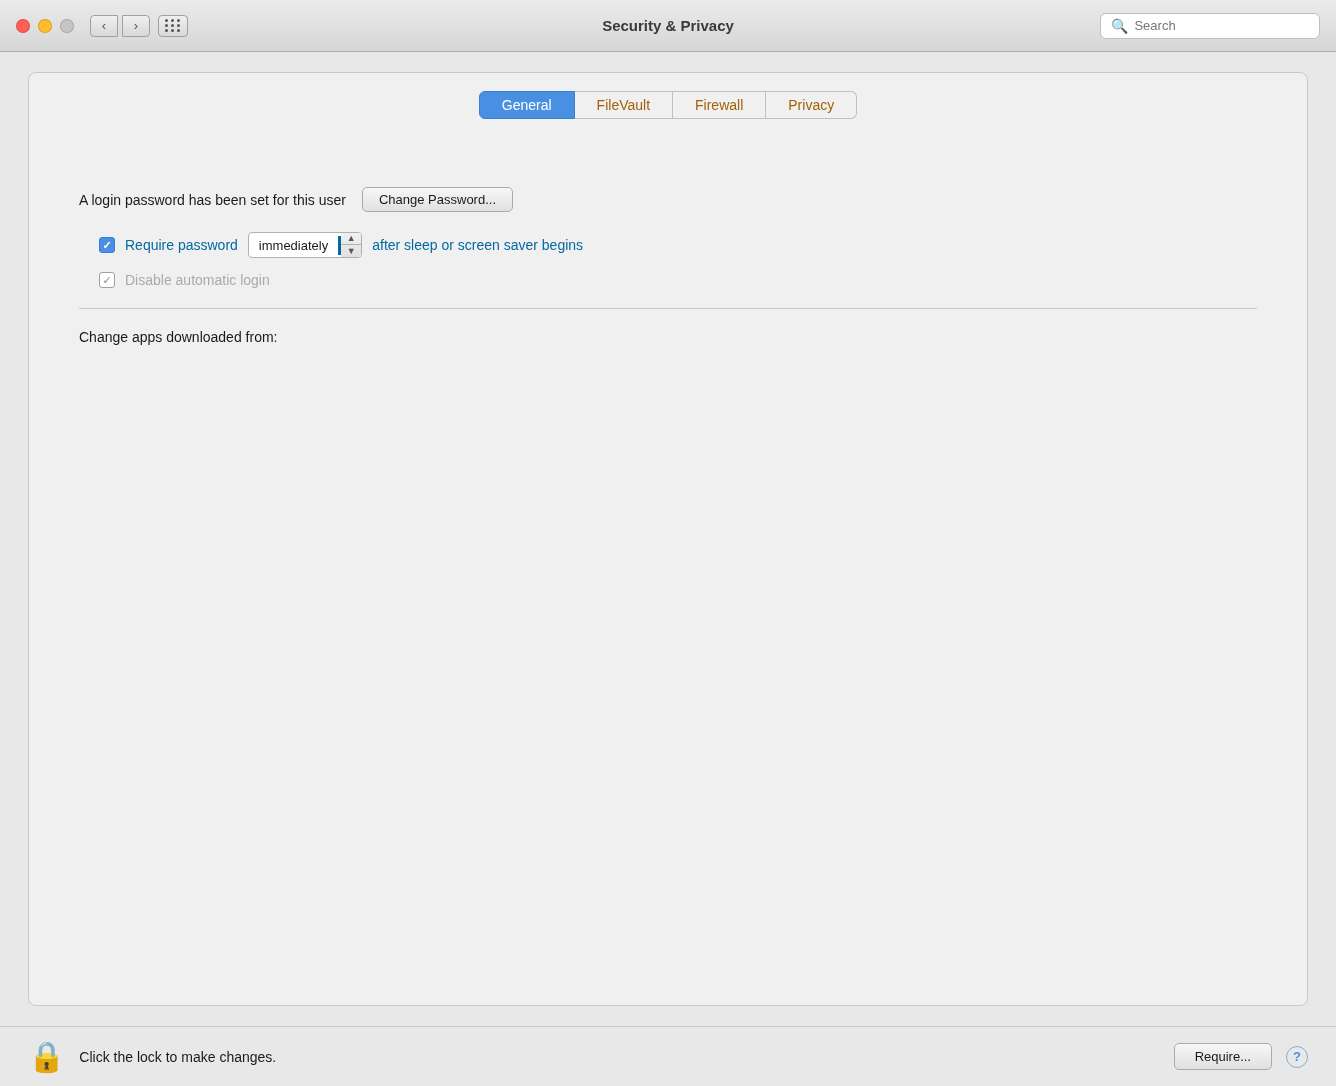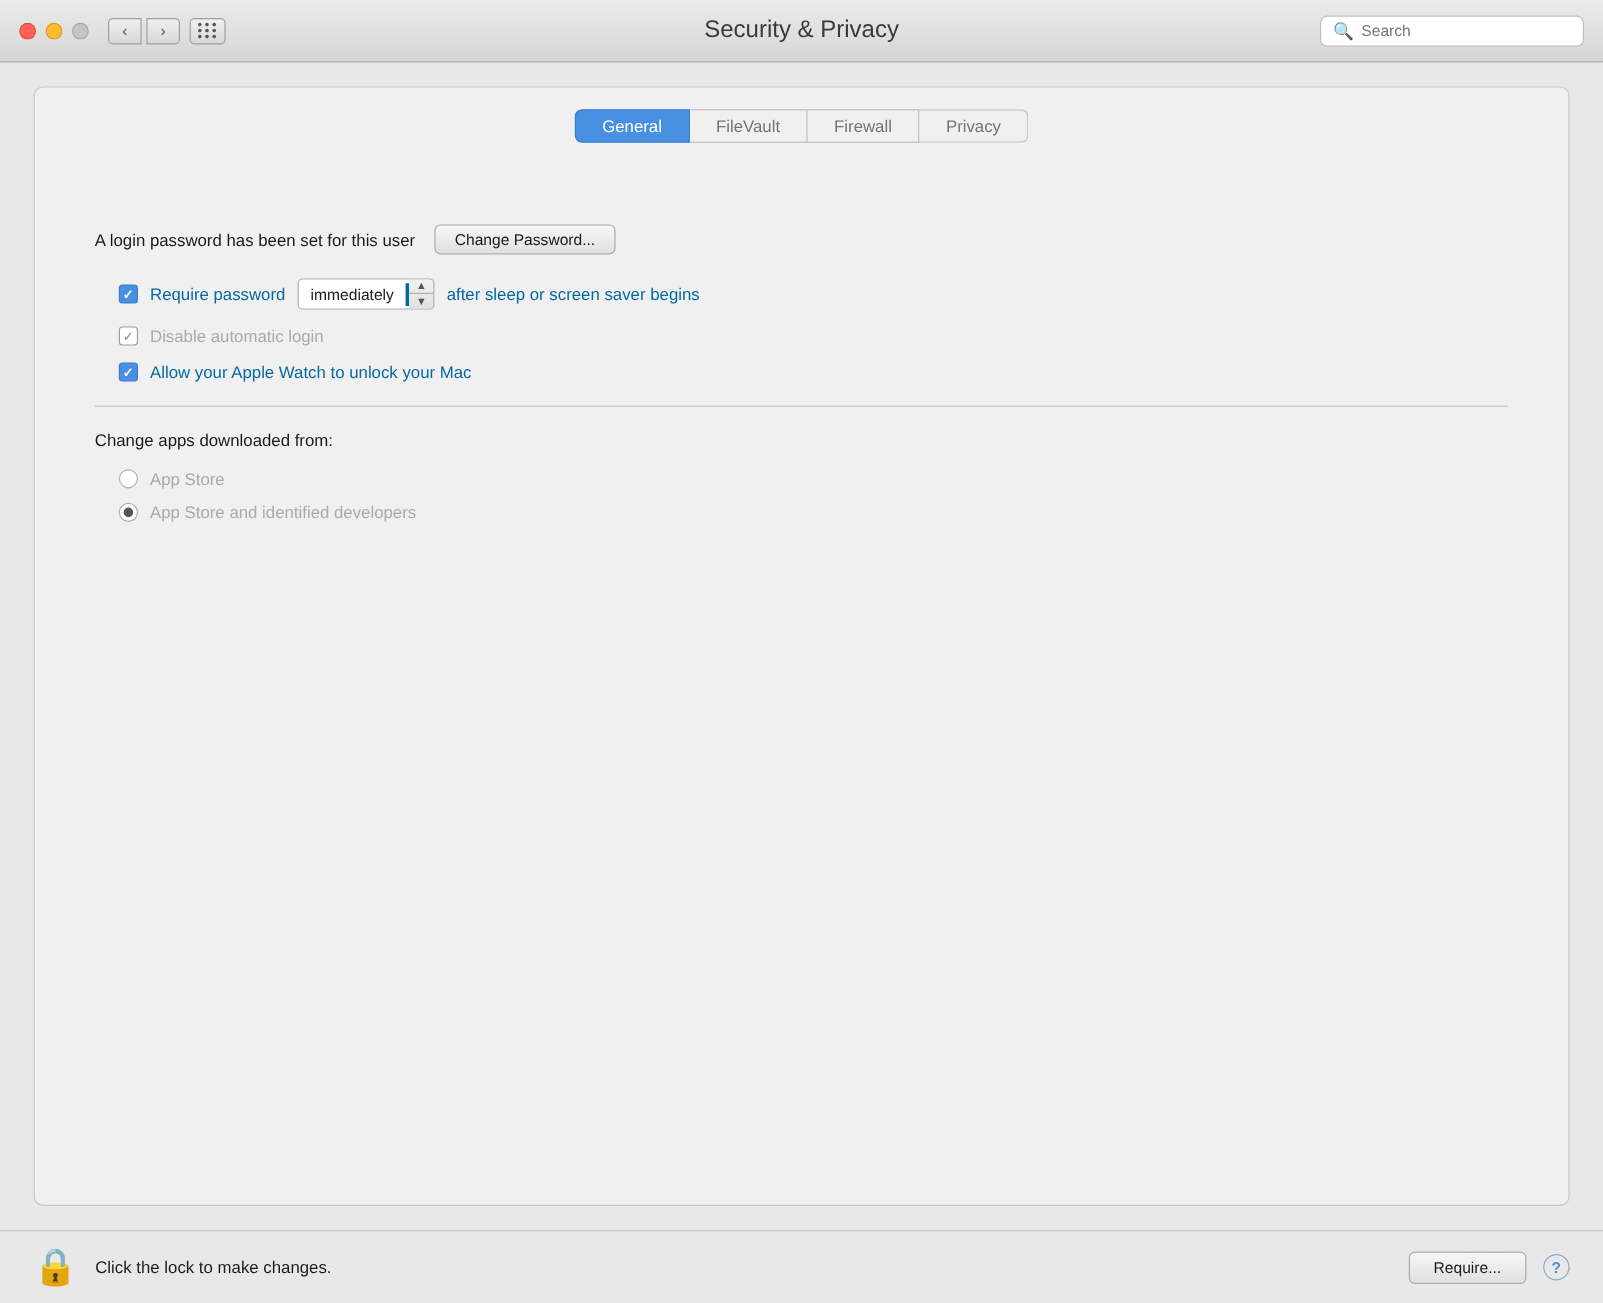--- a/index.html
+++ b/index.html
@@ -81,22 +81,22 @@
       width: 3px;
       height: 3px;
       background: #555;
       border-radius: 50%;
     }
 
     .window-title {
       position: absolute;
       left: 50%;
       transform: translateX(-50%);
-      font-size: 20px;
-      font-weight: 400;
+      font-size: 15px;
+      font-weight: 700;
       color: #3a3a3a;
     }
 
     .search-bar {
       margin-left: auto;
       display: flex;
       align-items: center;
       background: white;
       border: 1px solid #c0c0c0;
       border-radius: 6px;
@@ -144,21 +144,21 @@
       justify-content: center;
       gap: 0;
       padding: 18px 0 14px 0;
     }
     .tab {
       padding: 5px 22px;
       font-size: 14px;
       border: 1px solid #c0c0c0;
       cursor: pointer;
       background: transparent;
-      color: #737373;
+      color: #a16207;
     }
     .tab:first-child { border-radius: 6px 0 0 6px; }
     .tab:last-child { border-radius: 0 6px 6px 0; }
     .tab + .tab { border-left: none; }
     .tab.active {
       background: #4a90e2;
       color: white;
       border-color: #3a7fd2;
     }
 
@@ -444,41 +444,27 @@
           </div>
           <span class="option-label">after sleep or screen saver begins</span>
         </div>
 
 
         <div class="option-row">
           <div class="checkbox partial"></div>
           <span class="option-label dimmed">Disable automatic login</span>
         </div>
 
-        <div class="option-row">
-          <div class="checkbox checked"></div>
-          <span class="option-label">Allow your Apple Watch to unlock your Mac</span>
-        </div>
 
       </div>
 
       <hr class="divider">
 
       <div class="allow-section">
         <div class="allow-title">Change apps downloaded from:</div>
-        <div class="radio-options">
-          <div class="radio-row">
-            <div class="radio"></div>
-            <span class="radio-label">App Store</span>
-          </div>
-          <div class="radio-row">
-            <div class="radio selected"></div>
-            <span class="radio-label">App Store and identified developers</span>
-          </div>
-        </div>
       </div>
 
     </div>
   </div>
 </div>
 
 <div class="bottom-bar">
   <span class="lock-icon">🔒</span>
   <span class="lock-text">Click the lock to make changes.</span>
   <button class="advanced-btn">Require...</button>

